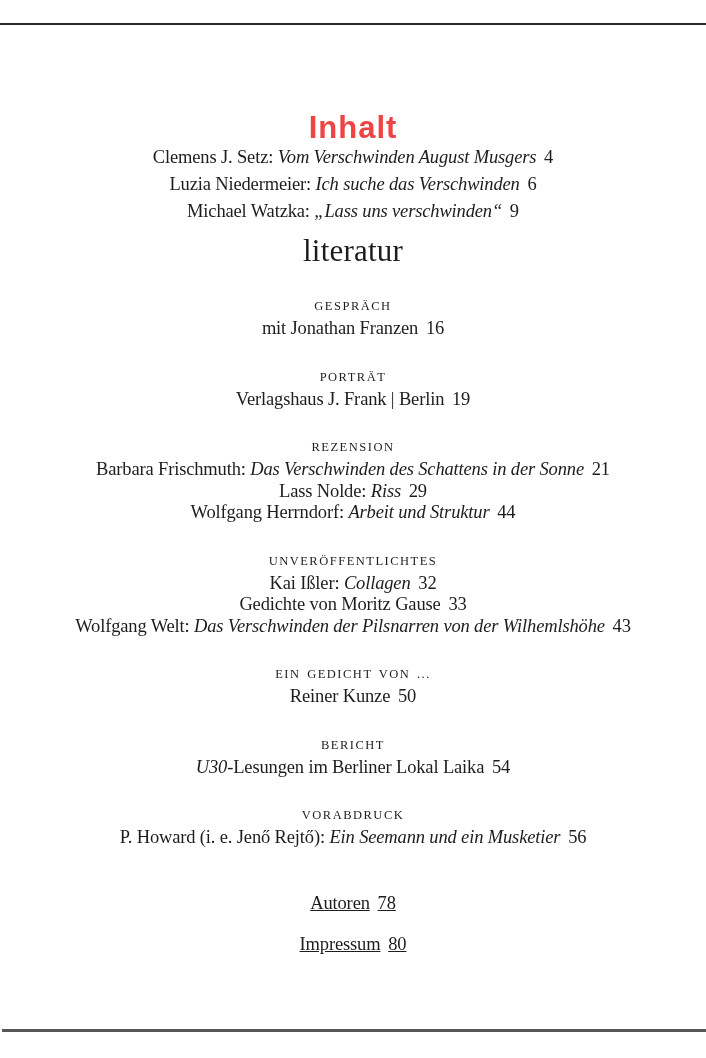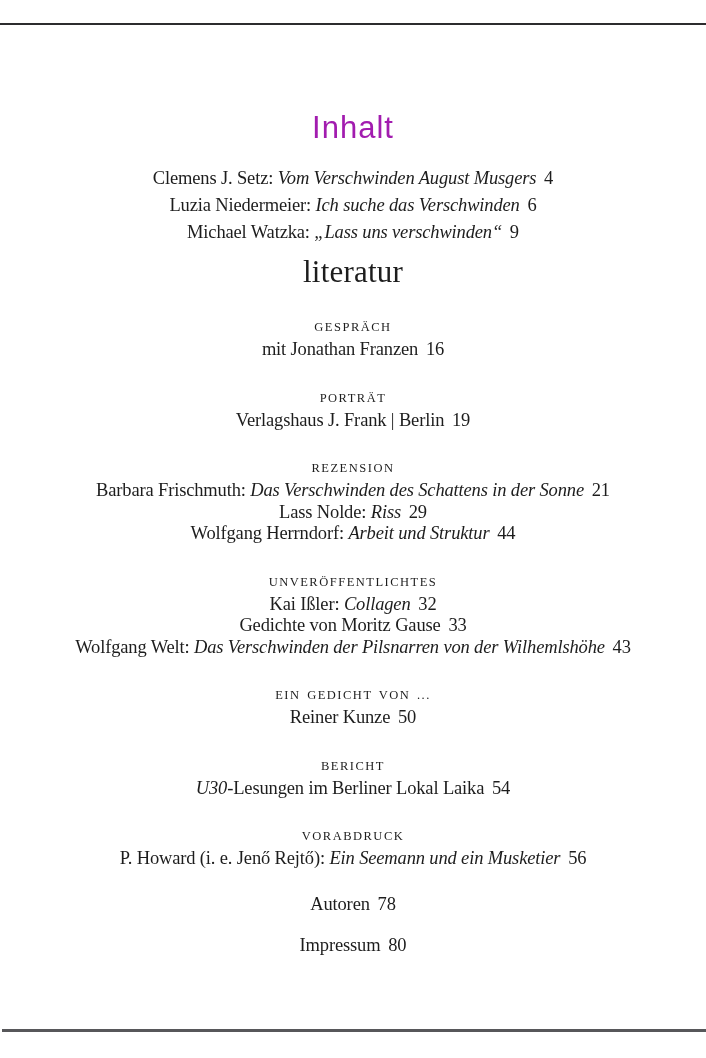--- a/index.html
+++ b/index.html
@@ -14,28 +14,28 @@
     overflow: hidden;
   }
   .rule { position: absolute; left: 0; }
   .rule-top { top: 23px; width: 706px; height: 2px; background: var(--rule-top, #2c2c2e); }
   .rule-bottom { top: 1029px; left: 2px; width: 704px; height: 2.6px; background: var(--rule-bottom, #57575a); }
 
   .title {
     margin: 0;
     padding-top: 111px;
     font-family: "Liberation Sans", "DejaVu Sans", sans-serif;
-    font-weight: 400;
+    font-weight: 700;
     font-size: 31px;
     line-height: 33px;
     letter-spacing: 1px;
-    color: #a21caf;
+    color: #ef4444;
   }
 
-  .top-entries { margin-top: 21px; }
+  .top-entries { }
   .top-entries .entry { line-height: 27px; }
 
   .literatur {
     margin: 7px 0 0 0;
     font-weight: 400;
     font-size: 31px;
     line-height: 37px;
     letter-spacing: 0.2px;
   }
 
@@ -53,21 +53,21 @@
     font-size: 18.5px;
     line-height: 21.5px;
     letter-spacing: -0.15px;
   }
   .section .entry:first-of-type { margin-top: 3px; }
 
   .it { font-style: italic; }
   .rm { font-style: normal; }
   .pg { margin-left: 0.42em; }
 
-  .footer-entries { margin-top: 24px; }
+  .footer-entries { margin-top: 44px; text-decoration: underline; }
   .footer-entries .entry + .entry { margin-top: 20px; }
 </style>
 </head>
 <body>
 
 <div class="page" style="--bg: #ffffff; --ink: #1d1d1d; --rule-top: #2c2c2e; --rule-bottom: #57575a;">
   <div class="rule rule-top"></div>
 
   <h1 class="title">Inhalt</h1>
 

